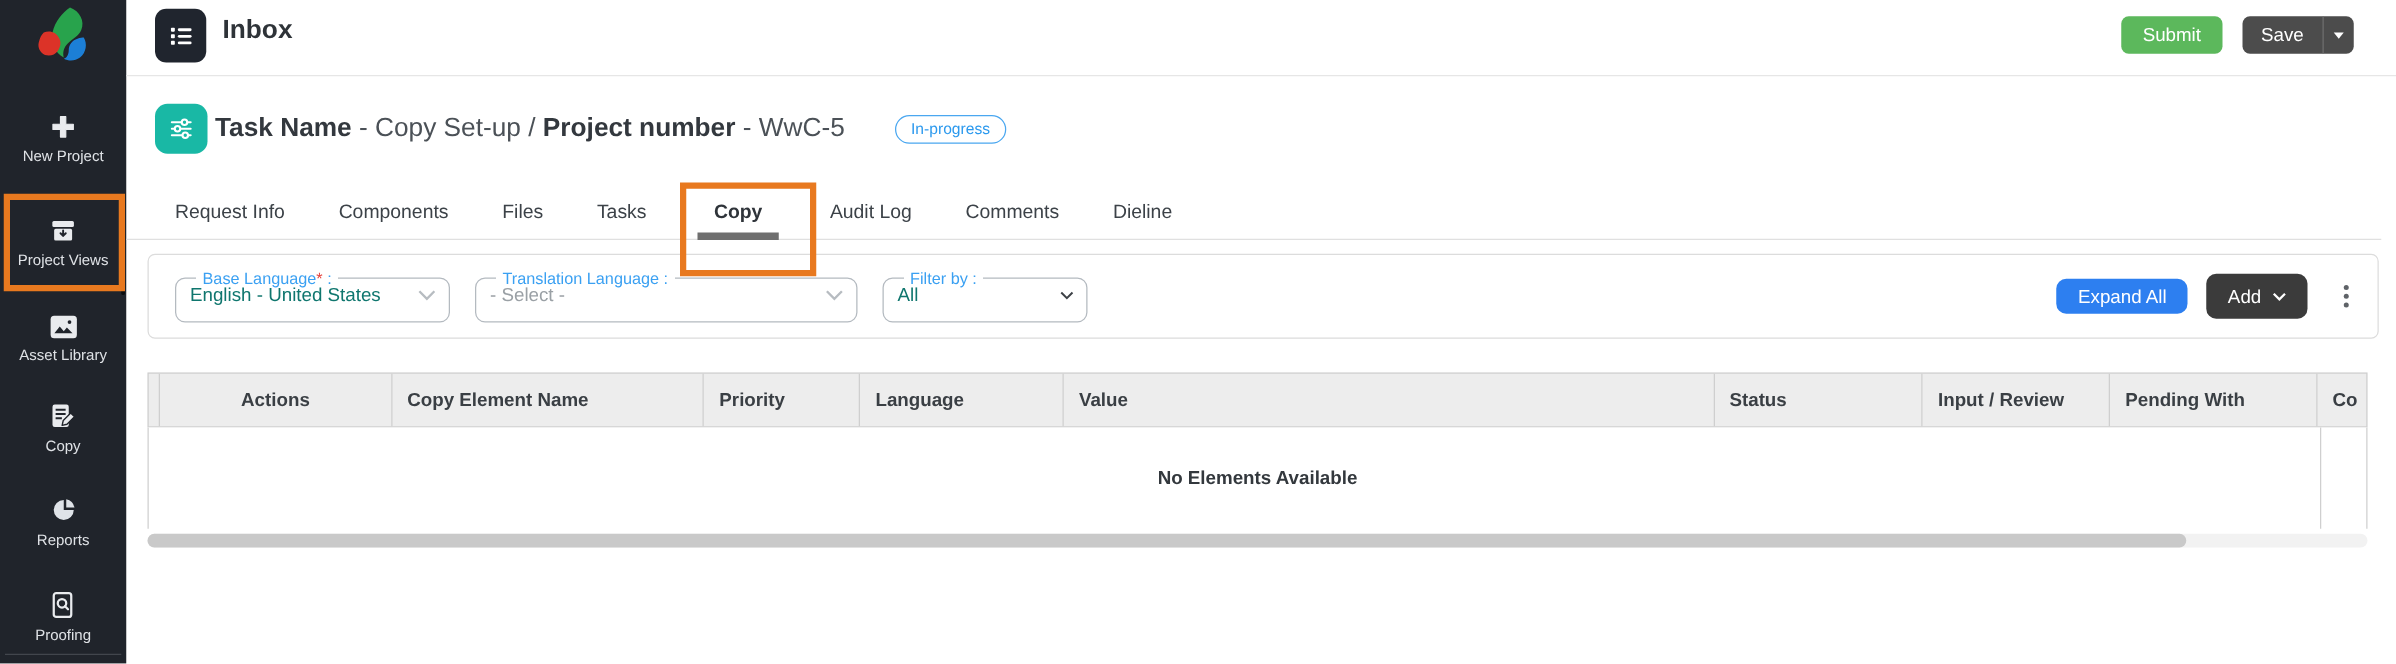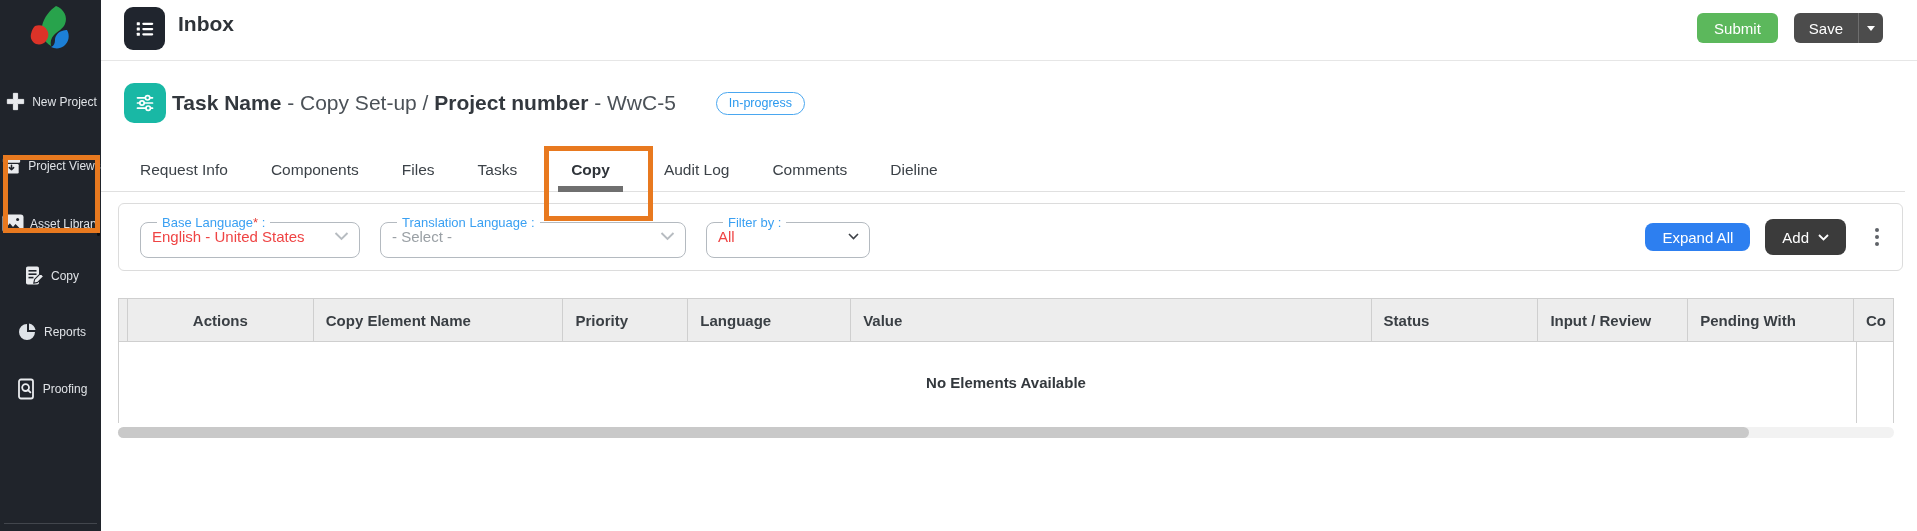--- a/index.html
+++ b/index.html
@@ -3,21 +3,21 @@
 <meta charset="utf-8">
 <style>
   * { box-sizing: border-box; margin: 0; padding: 0; }
   html,body { background:#fff; }
   body { font-family: "Liberation Sans", sans-serif; }
   .screen { position:relative; width:1917px; height:531px; background:#fff; overflow:hidden; }
 
   
   .sidebar { position:absolute; left:0; top:0; width:101px; height:531px; background:#20242b; display:flex; flex-direction:column; align-items:center; }
   .logo { margin-top:4px; width:56px; height:52px; }
-  .side-item { display:flex; align-items:center; gap:5px; cursor:pointer; }
+  .side-item { display:flex; flex-direction:column; align-items:center; gap:5px; cursor:pointer; }
   .side-item .lbl { font-size:12px; color:#dfe2e6; white-space:nowrap; }
   .si-np { margin-top:34px; }
   .si-pv { margin-top:41px; }
   .si-al { margin-top:36px; }
   .si-cp { margin-top:30px; }
   .si-rp { margin-top:32px; }
   .si-pf { margin-top:33px; }
   .side-divider { position:absolute; left:4px; right:4px; top:523px; height:1px; background:#42464d; }
   .side-scrollthumb { position:absolute; right:1px; top:186px; width:3px; height:50px; background:#0a0c0f; border-radius:2px; }
 
@@ -50,21 +50,21 @@
   .tabs { margin-top:25px; padding-left:37px; height:44px; display:flex; align-items:flex-start; gap:39px; border-bottom:1px solid #e0e0e0; margin-right:12px; }
   .tab { position:relative; height:44px; display:flex; align-items:center; font-size:15.5px; color:#3c4248; cursor:pointer; padding:0 2px; }
   .tab.active { font-weight:bold; color:#2f343a; padding:0 13px; }
   .tab.active .tab-underline { position:absolute; left:0; right:0; bottom:0; height:6px; background:#6f6f6f; }
 
   .filter-bar { margin:11px 14px 0 17px; height:68px; border:1px solid #dcdcdc; border-radius:6px; background:#fff; display:flex; align-items:center; padding:0 14px 0 21px; }
   fieldset.dd { position:relative; border:1px solid #b4bac0; border-radius:8px; height:42px; margin-right:20px; padding:0 10px 4px 11px; background:#fff; cursor:pointer; }
   fieldset.dd legend { font-size:13px; color:#3aa0f2; padding:0 5px; margin-left:5px; line-height:1; }
   fieldset.dd legend .req { color:#e43f3a; }
   .dd-row { display:flex; align-items:center; justify-content:space-between; margin-top:-1px; }
-  .dd-value { font-size:15px; color:#ef4444; white-space:nowrap; }
+  .dd-value { font-size:15px; color:#0f766e; white-space:nowrap; }
   .dd-value.placeholder { color:#9aa0a5; }
   .dd-base { width:220px; }
   .dd-trans { width:306px; }
   .dd-filter { width:164px; }
   .chev-lg { flex:none; margin-left:10px; }
   .filter-actions { margin-left:auto; display:flex; align-items:center; gap:15px; }
   .btn-blue { height:28px; padding:0 17px; background:#2d7ff0; color:#fff; font-size:15px; border-radius:8px; }
   .btn-dark { height:36px; padding:0 17px; background:#3b3b3b; color:#fff; font-size:15px; border-radius:8px; display:flex; align-items:center; gap:9px; }
   .kebab { margin-left:5px; width:22px; height:36px; display:flex; flex-direction:column; align-items:center; justify-content:center; gap:3px; cursor:pointer; }
   .kebab .dot { width:4px; height:4px; border-radius:50%; background:#5f6368; }

